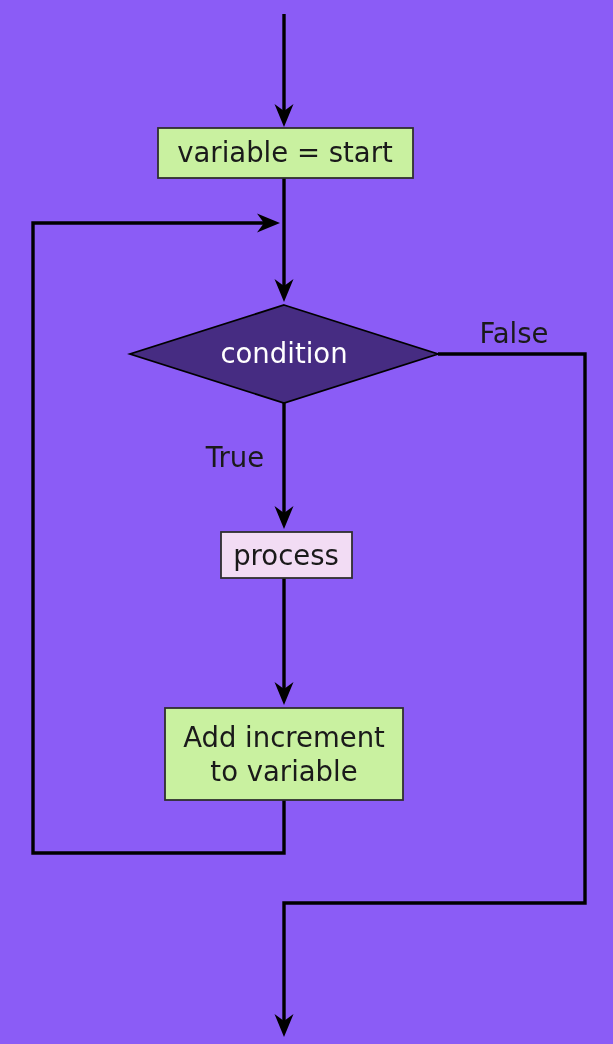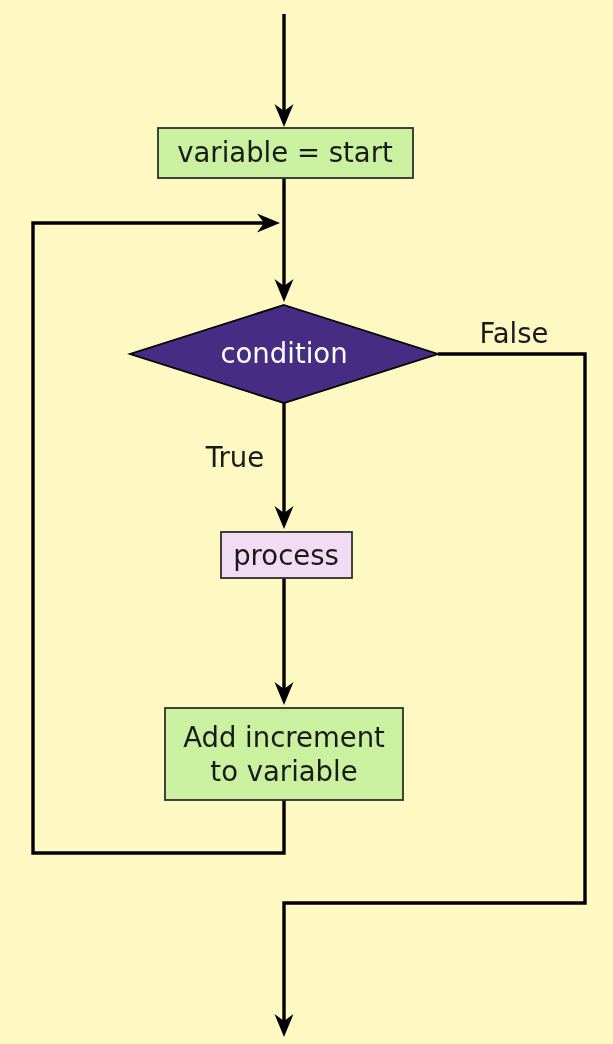--- a/index.html
+++ b/index.html
@@ -4,21 +4,21 @@
 <style>
   html, body {
     margin: 0;
     padding: 0;
     background: #ffffff;
   }
   .stage {
     position: relative;
     width: 613px;
     height: 1044px;
-    background: #fef9c3;
+    background: #8b5cf6;
     overflow: hidden;
   }
   svg text {
     font-family: "DejaVu Sans", "Liberation Sans", sans-serif;
     font-size: 27.5px;
   }
   .edge {
     fill: none;
     stroke-width: 3.4;
     stroke-linejoin: miter;

